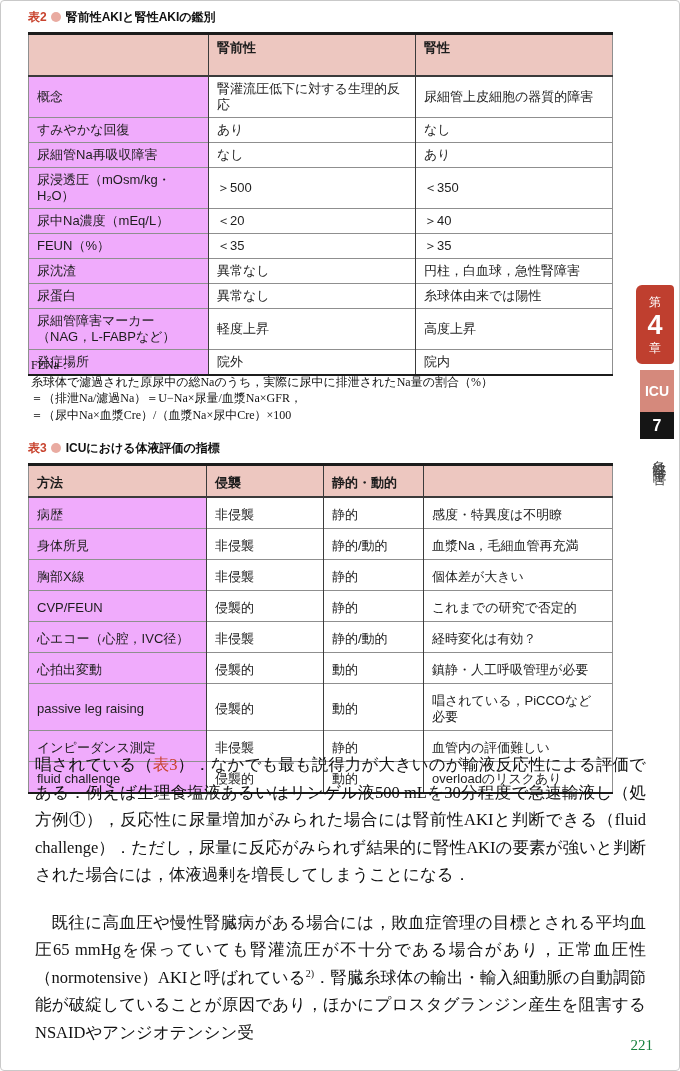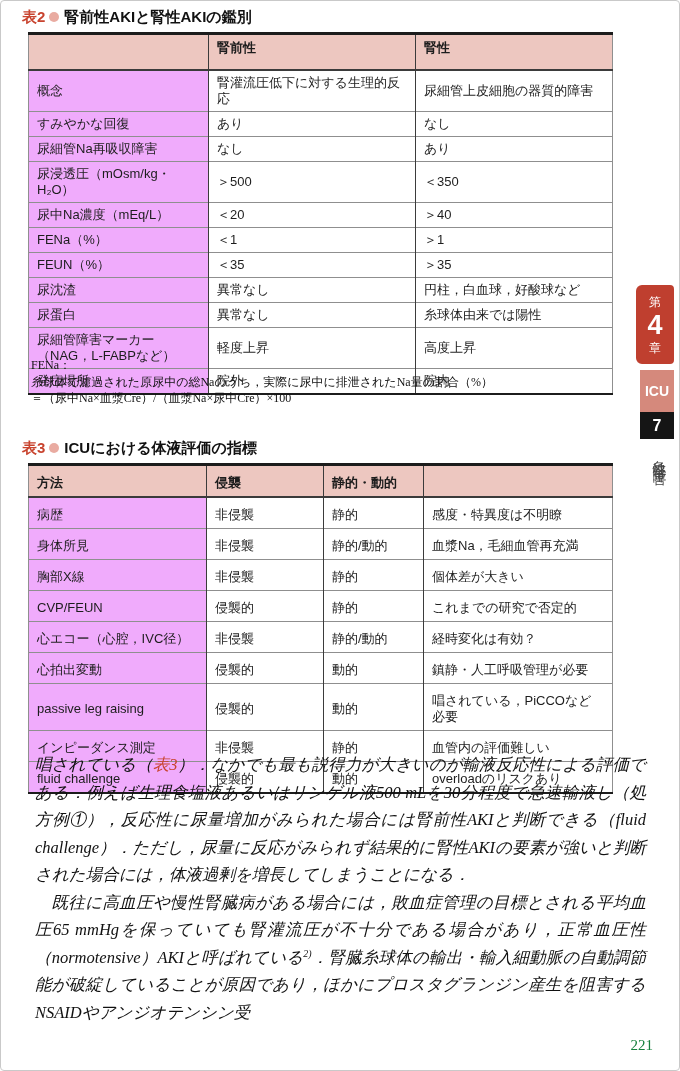--- a/index.html
+++ b/index.html
@@ -2,55 +2,55 @@
 <html lang="ja"><head>
 <meta charset="utf-8">
 <style>
   html,body{margin:0;padding:0;background:#fff;}
   .page{
     position:relative;width:678px;height:1069px;background:#ffffff;
     border:1px solid #c9c9c9;border-radius:4px;overflow:hidden;
     font-family:"Liberation Sans","DejaVu Sans",sans-serif;color:#1a1a1a;
   }
   
-  .tbl-title{position:absolute;left:21px;font-size:15px;font-weight:bold;
+  .tbl-title{position:absolute;left:27px;font-size:12px;font-weight:bold;
     display:flex;align-items:center;line-height:20px;}
   .tbl-title .lbl{color:#c8432e;}
   .tbl-title .bullet{display:inline-block;width:10px;height:10px;border-radius:50%;
     background:#e9aba1;margin:0 5px 0 4px;}
   .tbl-title .txt{color:#111;}
   
   table.datatable{
     position:absolute;left:27px;width:585px;border-collapse:collapse;table-layout:fixed;
     border-top:3px solid #1c1c1c;border-bottom:2.5px solid #1c1c1c;
     border-left:1px solid #8f8f8f;border-right:1px solid #8f8f8f;
     font-size:13px;color:#1d1d1d;
   }
   table.datatable th, table.datatable td{
     padding:4px 8px;line-height:16px;text-align:left;font-weight:normal;
     border-top:1px solid #8f8f8f;vertical-align:middle;
   }
   table.datatable thead th{
     background:#edc7c0;font-weight:bold;border-top:none;
-    border-bottom:2px solid #3b3b3b;padding-top:5px;padding-bottom:13px;
+    border-bottom:2px solid #3b3b3b;padding-top:5px;padding-bottom:19px;
   }
   table.datatable td.lbl{background:#f0abfc;white-space:pre-line;}
   table.datatable th + th, table.datatable td + td{border-left:1.5px solid #3b3b3b;}
   table.datatable tbody tr:first-child td{border-top:none;}
   #table3 th, #table3 td{padding-top:9px;padding-bottom:5px;}
   
   .footnote{position:absolute;left:30px;top:356px;width:600px;
     font-family:"Liberation Serif","DejaVu Serif",serif;font-size:12px;
     line-height:16.5px;color:#111;}
   
   .bodytext{position:absolute;left:34px;top:750px;width:611px;
     font-family:"Liberation Serif","DejaVu Serif",serif;font-size:16.5px;
     line-height:27.5px;color:#111;text-align:justify;}
-  .bodytext p{margin:0;font-style:italic;}
-  .bodytext p.indent{text-indent:1em;}
+  .bodytext p{margin:0;}
+  .bodytext p.indent{text-indent:1em;margin-top:20px;}
   .bodytext .ref{color:#c8432e;}
   .bodytext sup{font-size:10px;line-height:0;}
   
   .chapter-tab{position:absolute;top:284px;right:5px;width:38px;
     display:flex;flex-direction:column;align-items:flex-end;}
   .chap-box{width:38px;height:79px;background:#bf3f2f;border-radius:6px 4px 4px 6px;
     color:#fff;display:flex;flex-direction:column;align-items:center;
     justify-content:center;padding:2px 0;box-sizing:border-box;}
   .chap-box .small{font-size:12px;line-height:16px;}
   .chap-box .big{font-size:27px;font-weight:bold;line-height:30px;}
@@ -109,33 +109,28 @@
         <td class="lbl">尿浸透圧（mOsm/kg・H₂O）</td>
         <td>＞500</td>
         <td>＜350</td>
       </tr>
       <tr>
         <td class="lbl">尿中Na濃度（mEq/L）</td>
         <td>＜20</td>
         <td>＞40</td>
       </tr>
       <tr>
-        <td class="lbl">FENa（%）</td>
-        <td>＜1</td>
-        <td>＞1</td>
-      </tr>
-      <tr>
         <td class="lbl">FEUN（%）</td>
         <td>＜35</td>
         <td>＞35</td>
       </tr>
       <tr>
         <td class="lbl">尿沈渣</td>
         <td>異常なし</td>
-        <td>円柱，白血球，好酸球など</td>
+        <td>円柱，白血球，急性腎障害</td>
       </tr>
       <tr>
         <td class="lbl">尿蛋白</td>
         <td>異常なし</td>
         <td>糸球体由来では陽性</td>
       </tr>
       <tr>
         <td class="lbl">尿細管障害マーカー
 （NAG，L-FABPなど）</td>
         <td>軽度上昇</td>
@@ -145,20 +140,21 @@
         <td class="lbl">発症場所</td>
         <td>院外</td>
         <td>院内</td>
       </tr>
     </tbody>
   </table>
 
   <div class="footnote">
     <div>FENa：</div>
     <div>糸球体で濾過された原尿中の総Naのうち，実際に尿中に排泄されたNa量の割合（%）</div>
+    <div>＝（排泄Na/濾過Na）＝U−Na×尿量/血漿Na×GFR，</div>
     <div>＝（尿中Na×血漿Cre）/（血漿Na×尿中Cre）×100</div>
   </div>
 
   <div class="tbl-title" style="top:437px;">
     <span class="lbl">表3</span>
     <span class="bullet"></span>
     <span class="txt">ICUにおける体液評価の指標</span>
   </div>
 
   <table class="datatable" id="table3" style="top:462px;">

